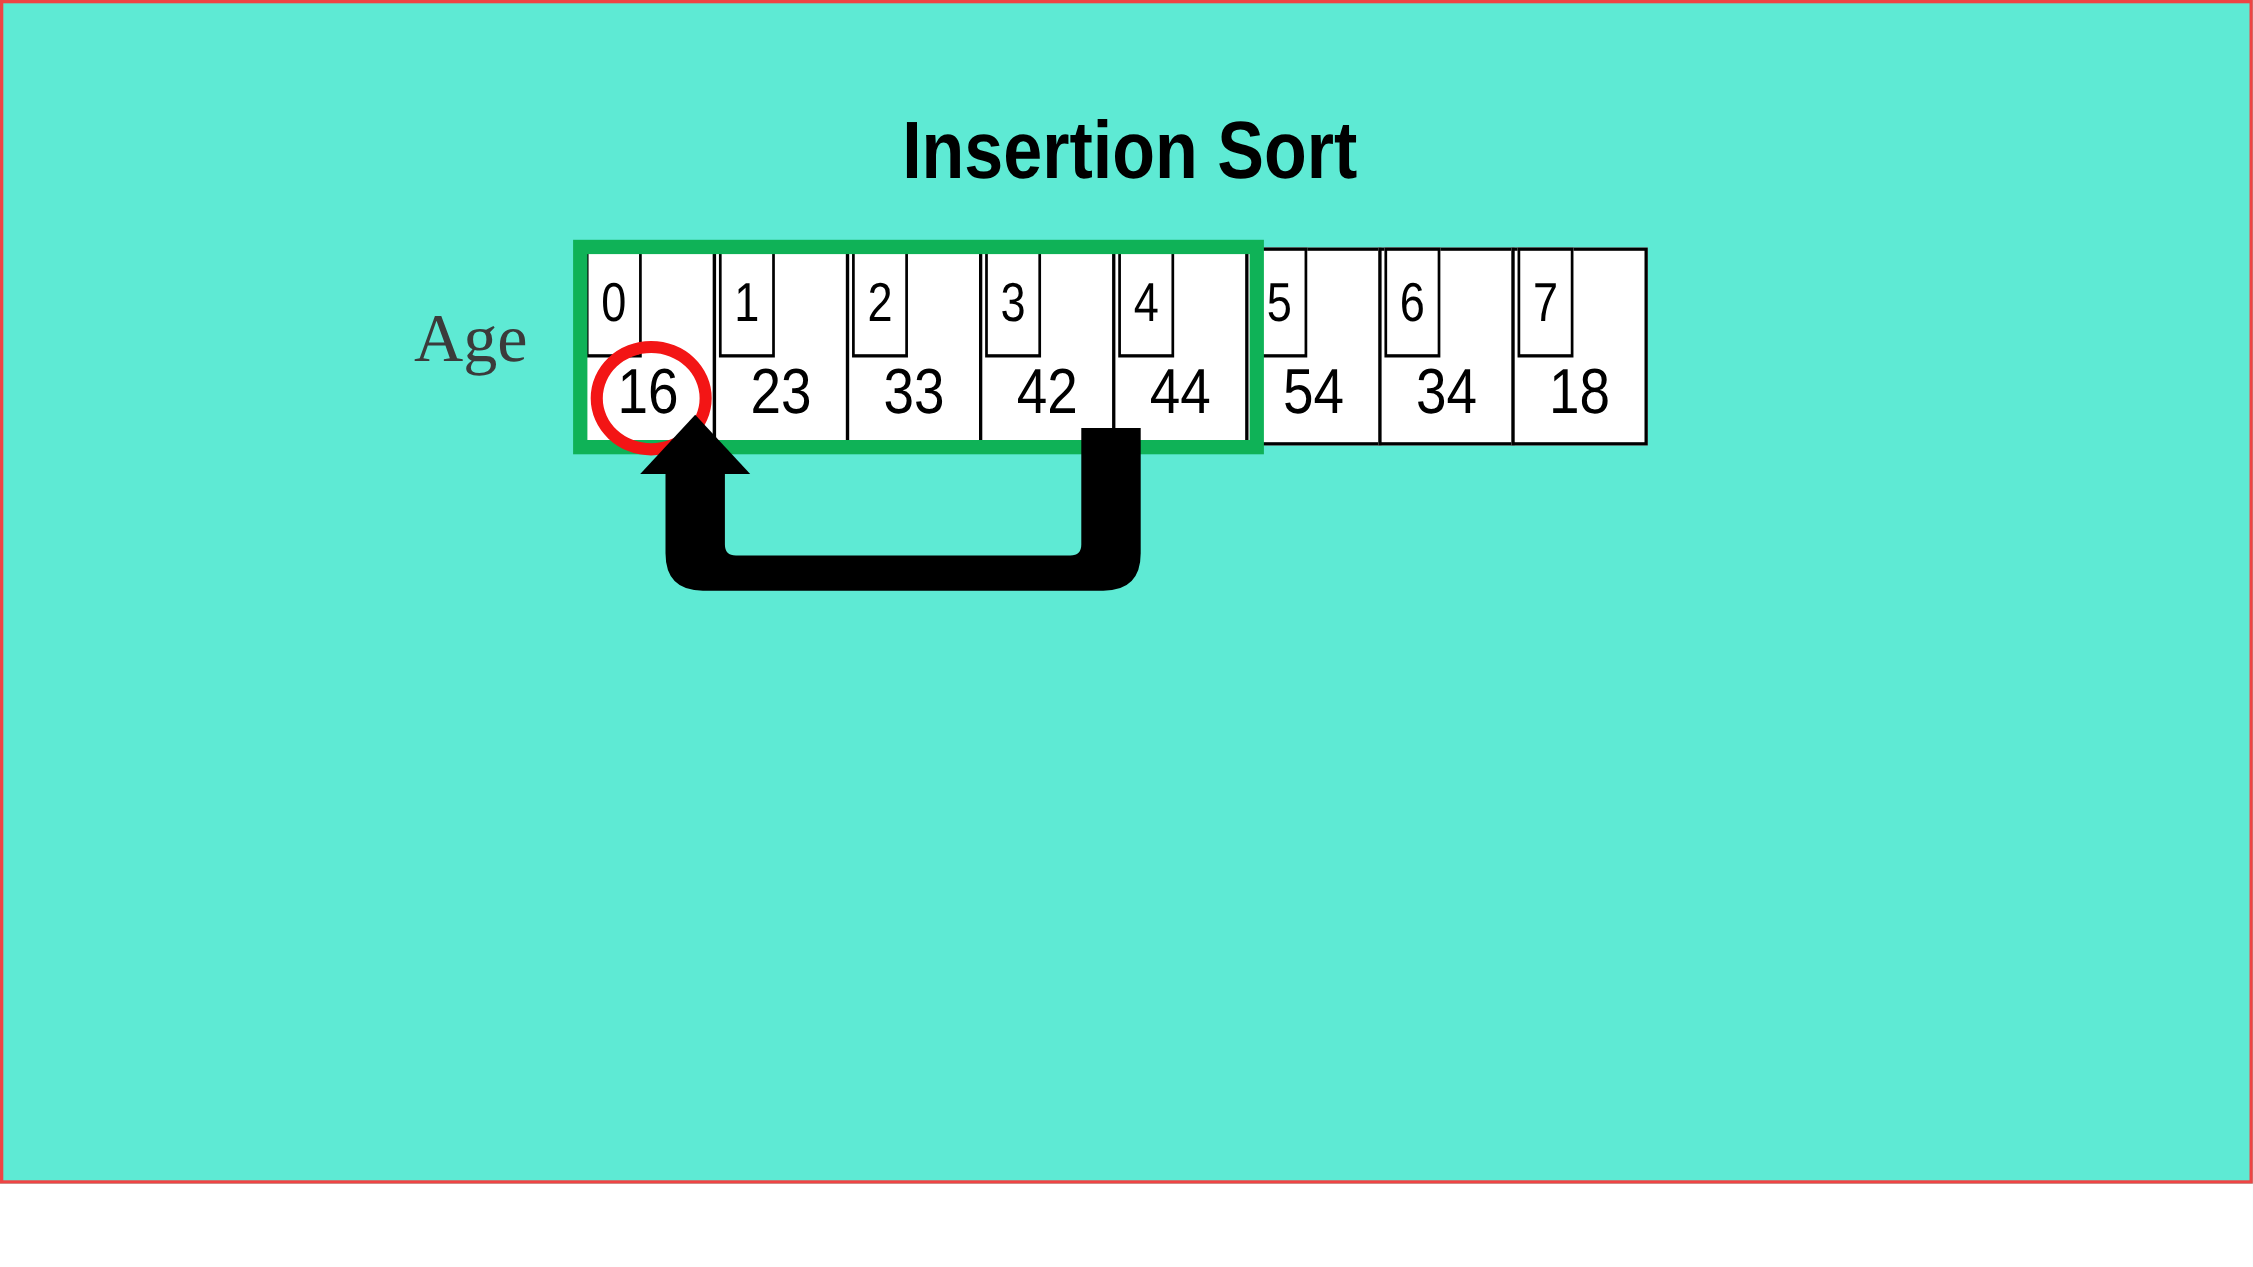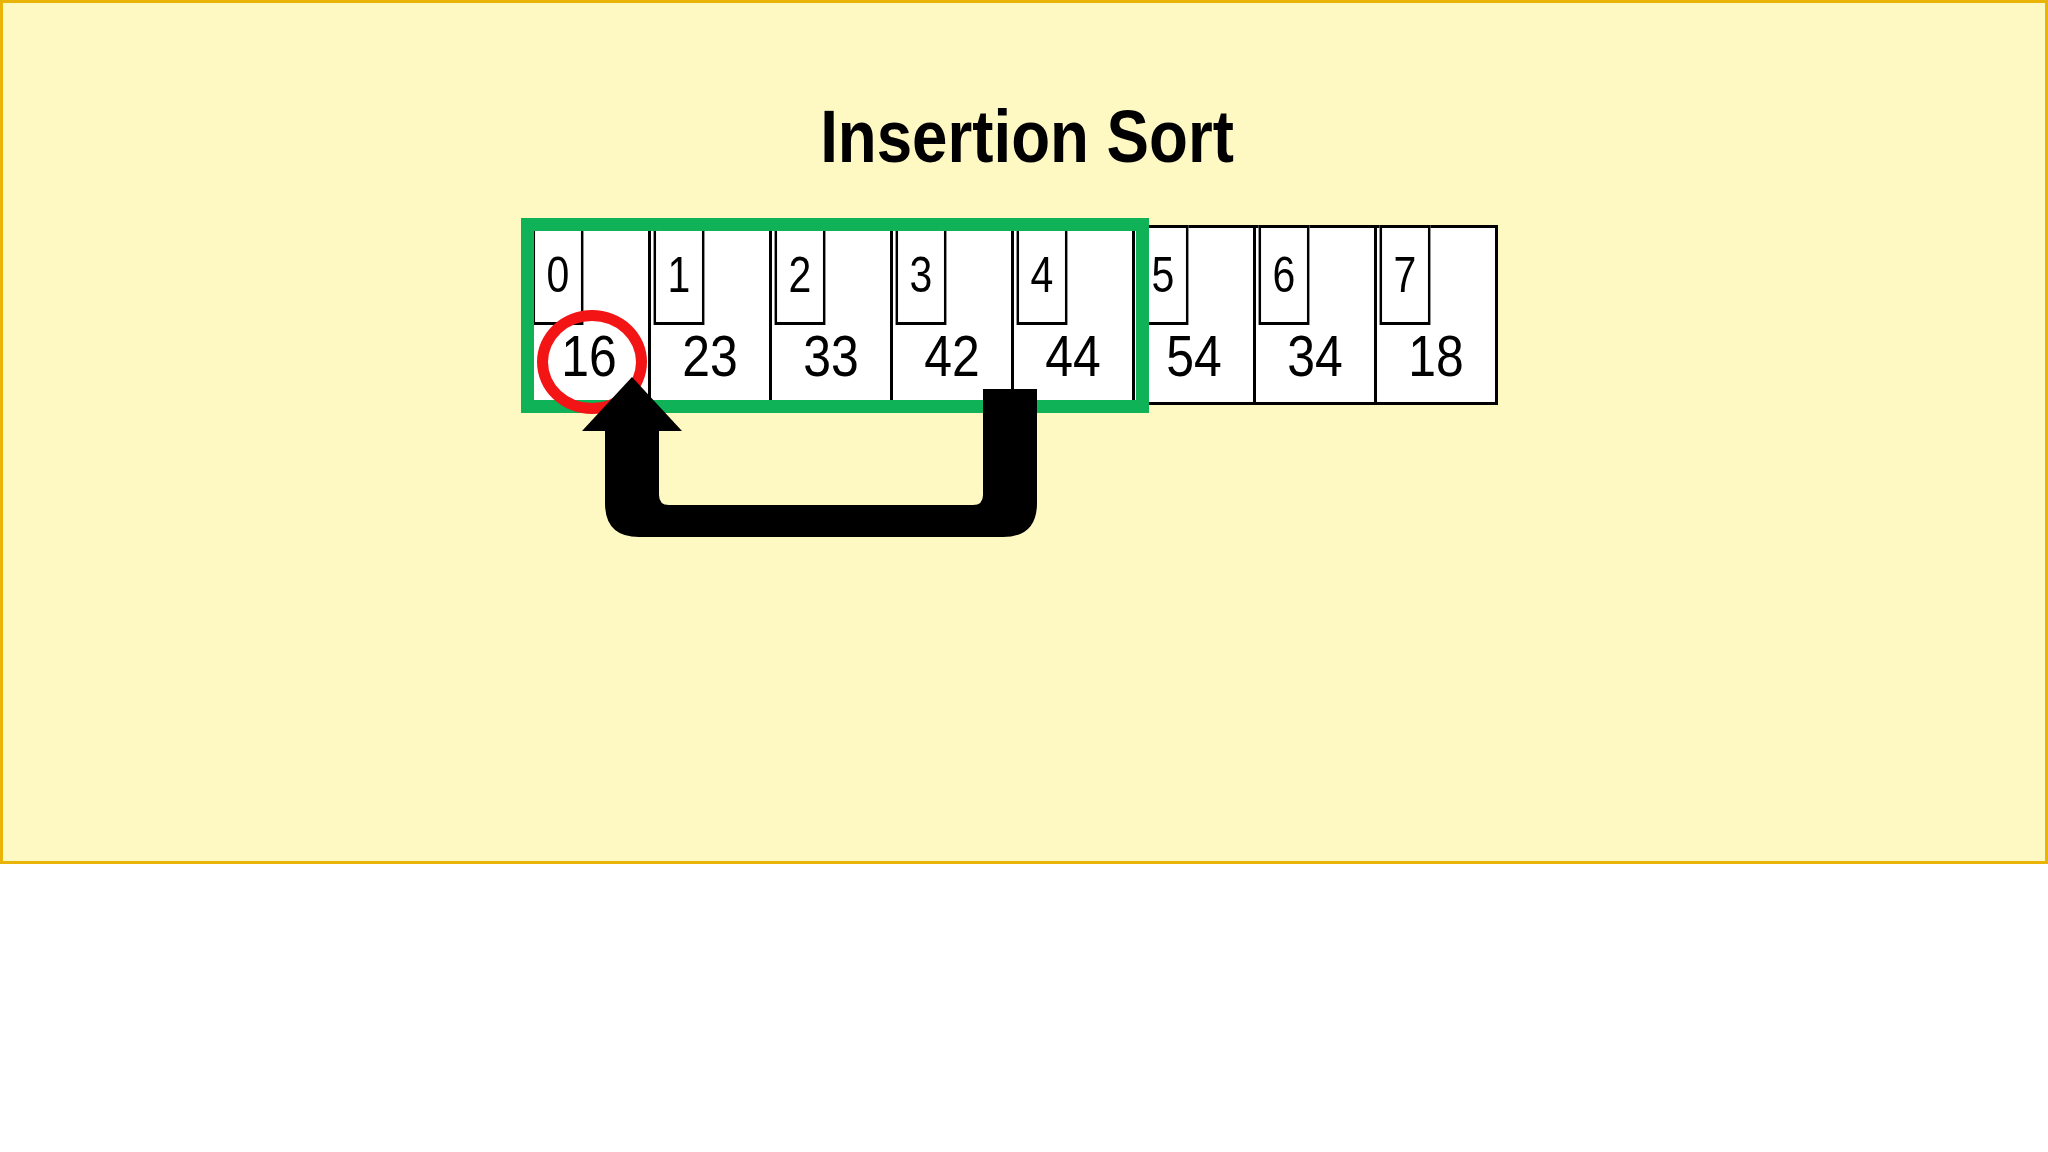--- a/index.html
+++ b/index.html
@@ -13,24 +13,24 @@
     overflow: hidden;
     font-family: "Liberation Sans", sans-serif;
   }
 
   
   #slide {
     position: absolute;
     left: 0;
     top: 0;
     width: 2048px;
-    height: 864px;
-    box-sizing: border-box;
-    border: 3px solid #eab308;
-    background: #fef9c3;
+    height: 1076px;
+    box-sizing: border-box;
+    border: 3px solid #ef4444;
+    background: #5eead4;
   }
 
   
   #title {
     position: absolute;
     left: 0;
     top: 92px;
     width: 2048px;
     text-align: center;
     font-family: "Liberation Sans", sans-serif;
@@ -153,20 +153,21 @@
     pointer-events: none;
   }
 </style>
 </head>
 <body>
 
 <div id="slide">
 
   <div id="title">Insertion Sort</div>
 
+  <div id="row-label">Age</div>
 
   <div id="array">
 
     <div class="cell">
       <div class="idx-box">0</div>
       <div class="val">16</div>
     </div>
 
     <div class="cell">
       <div class="idx-box">1</div>

